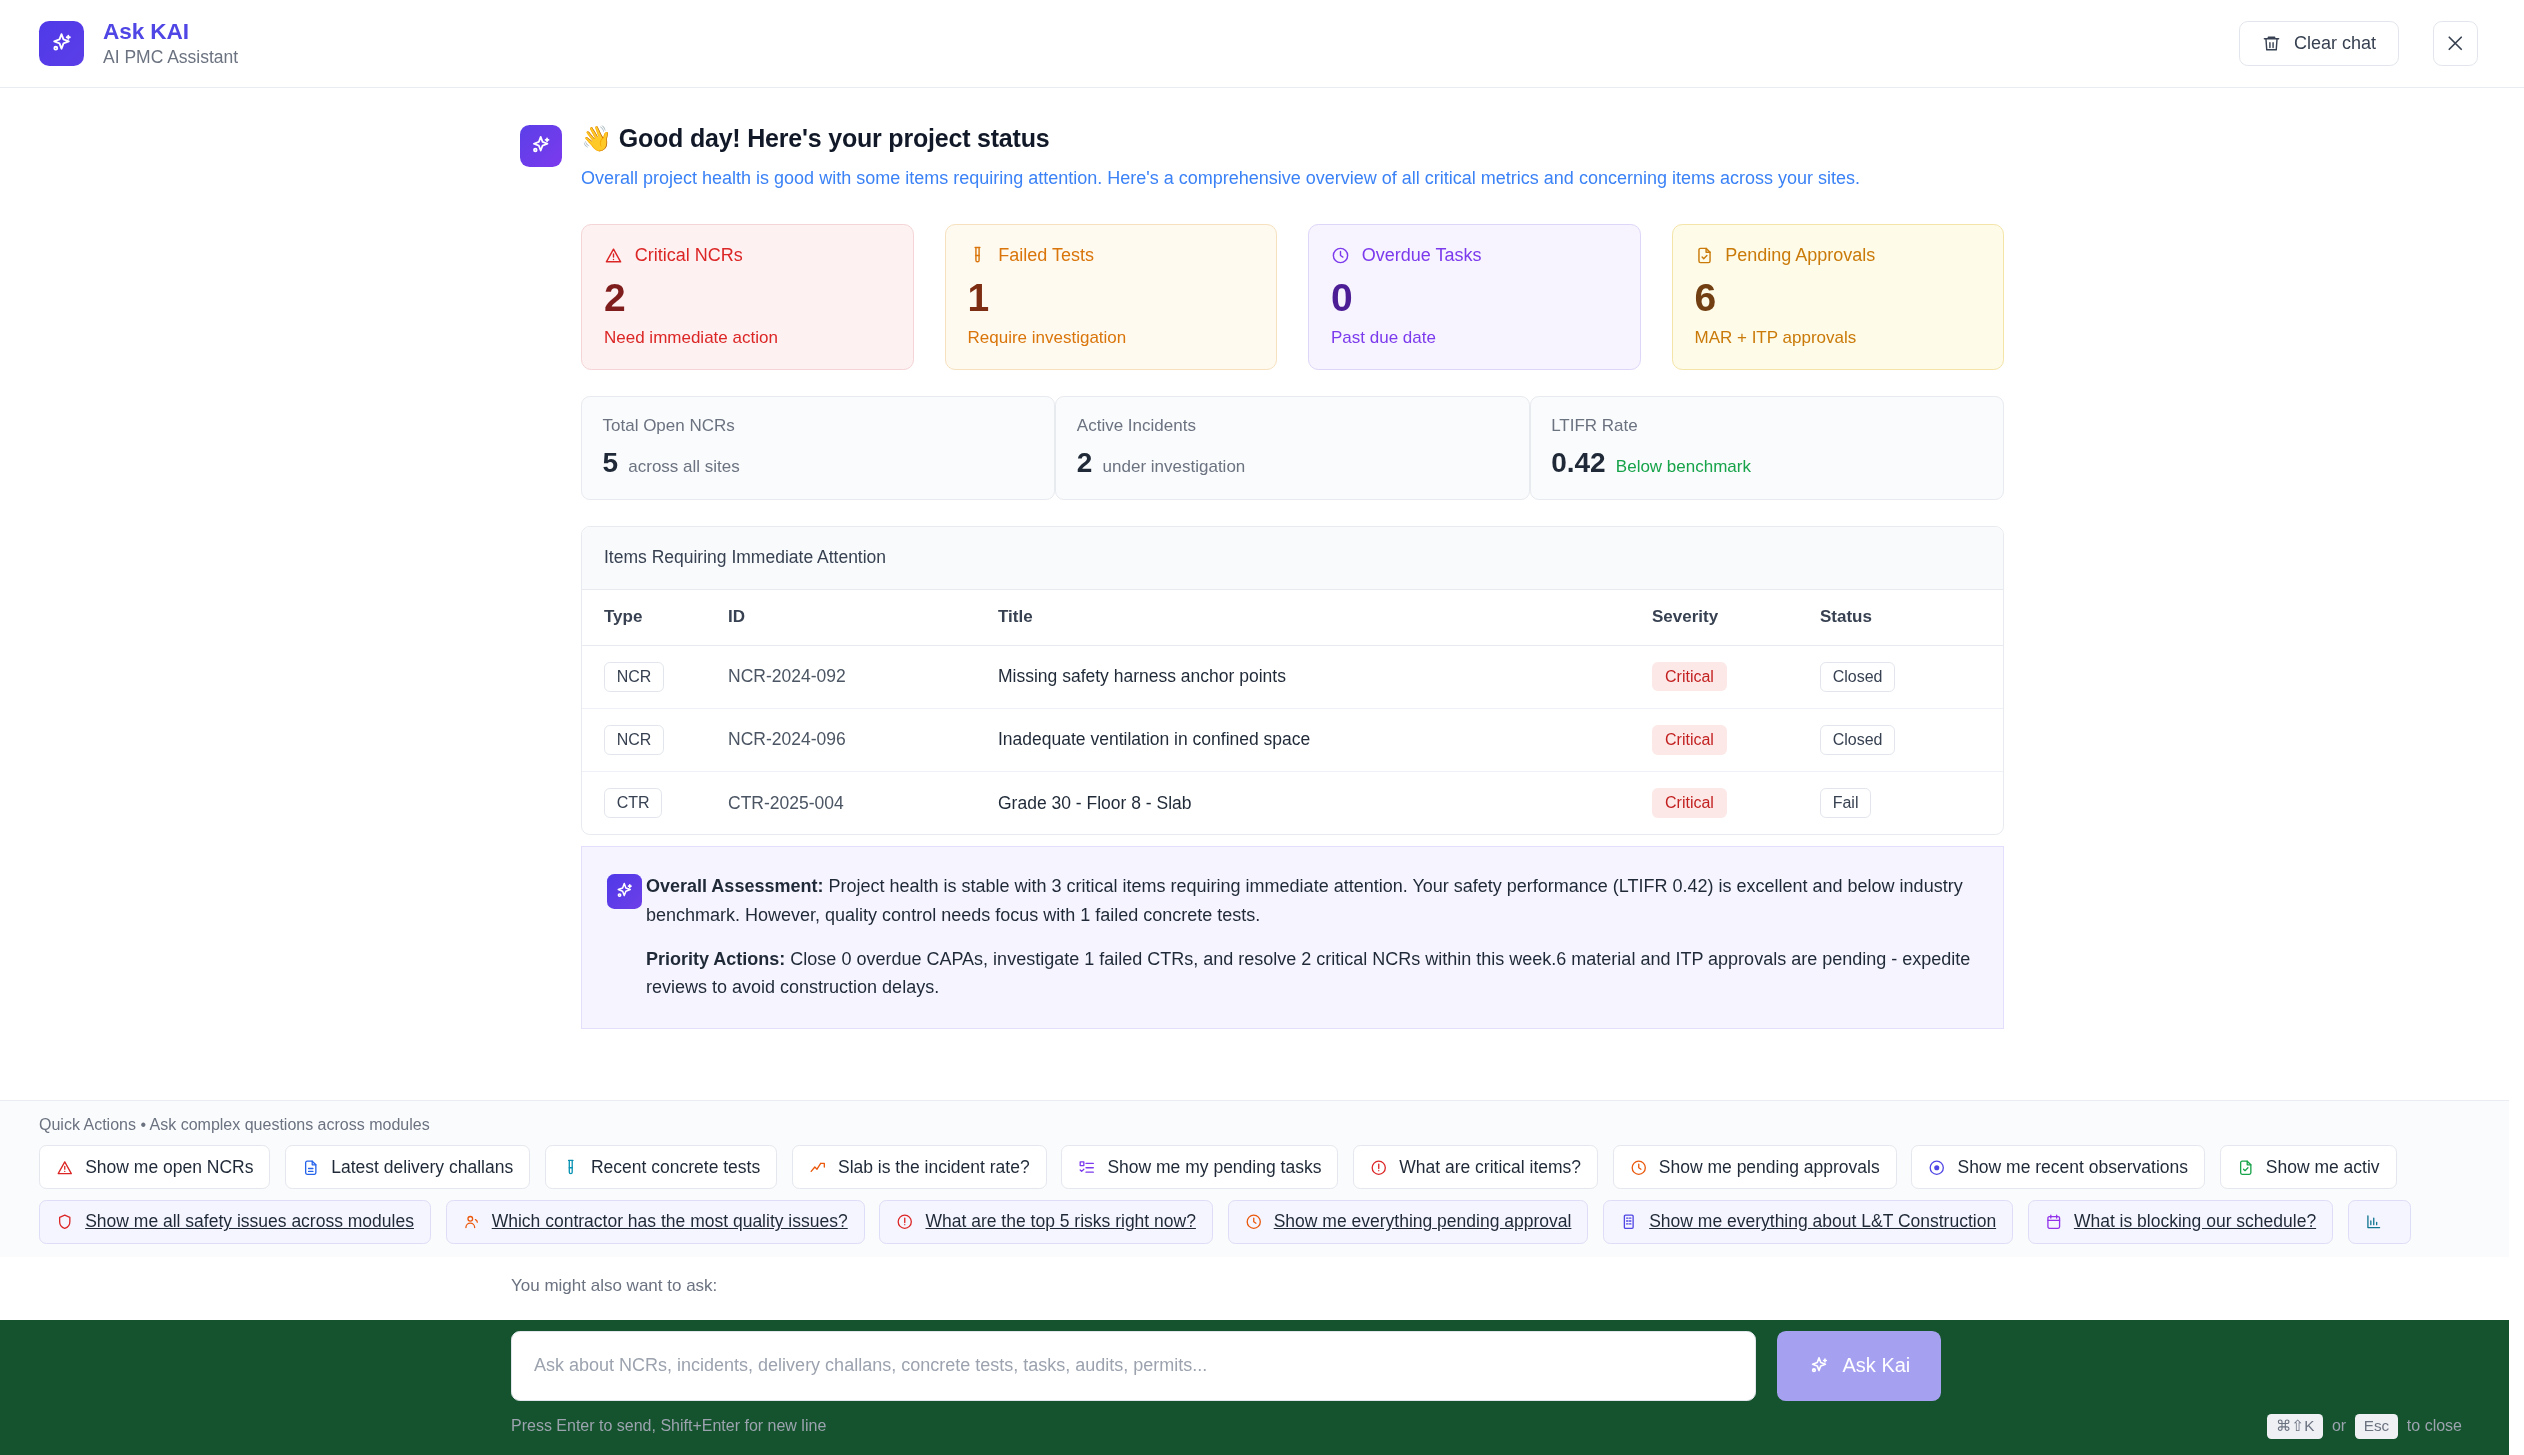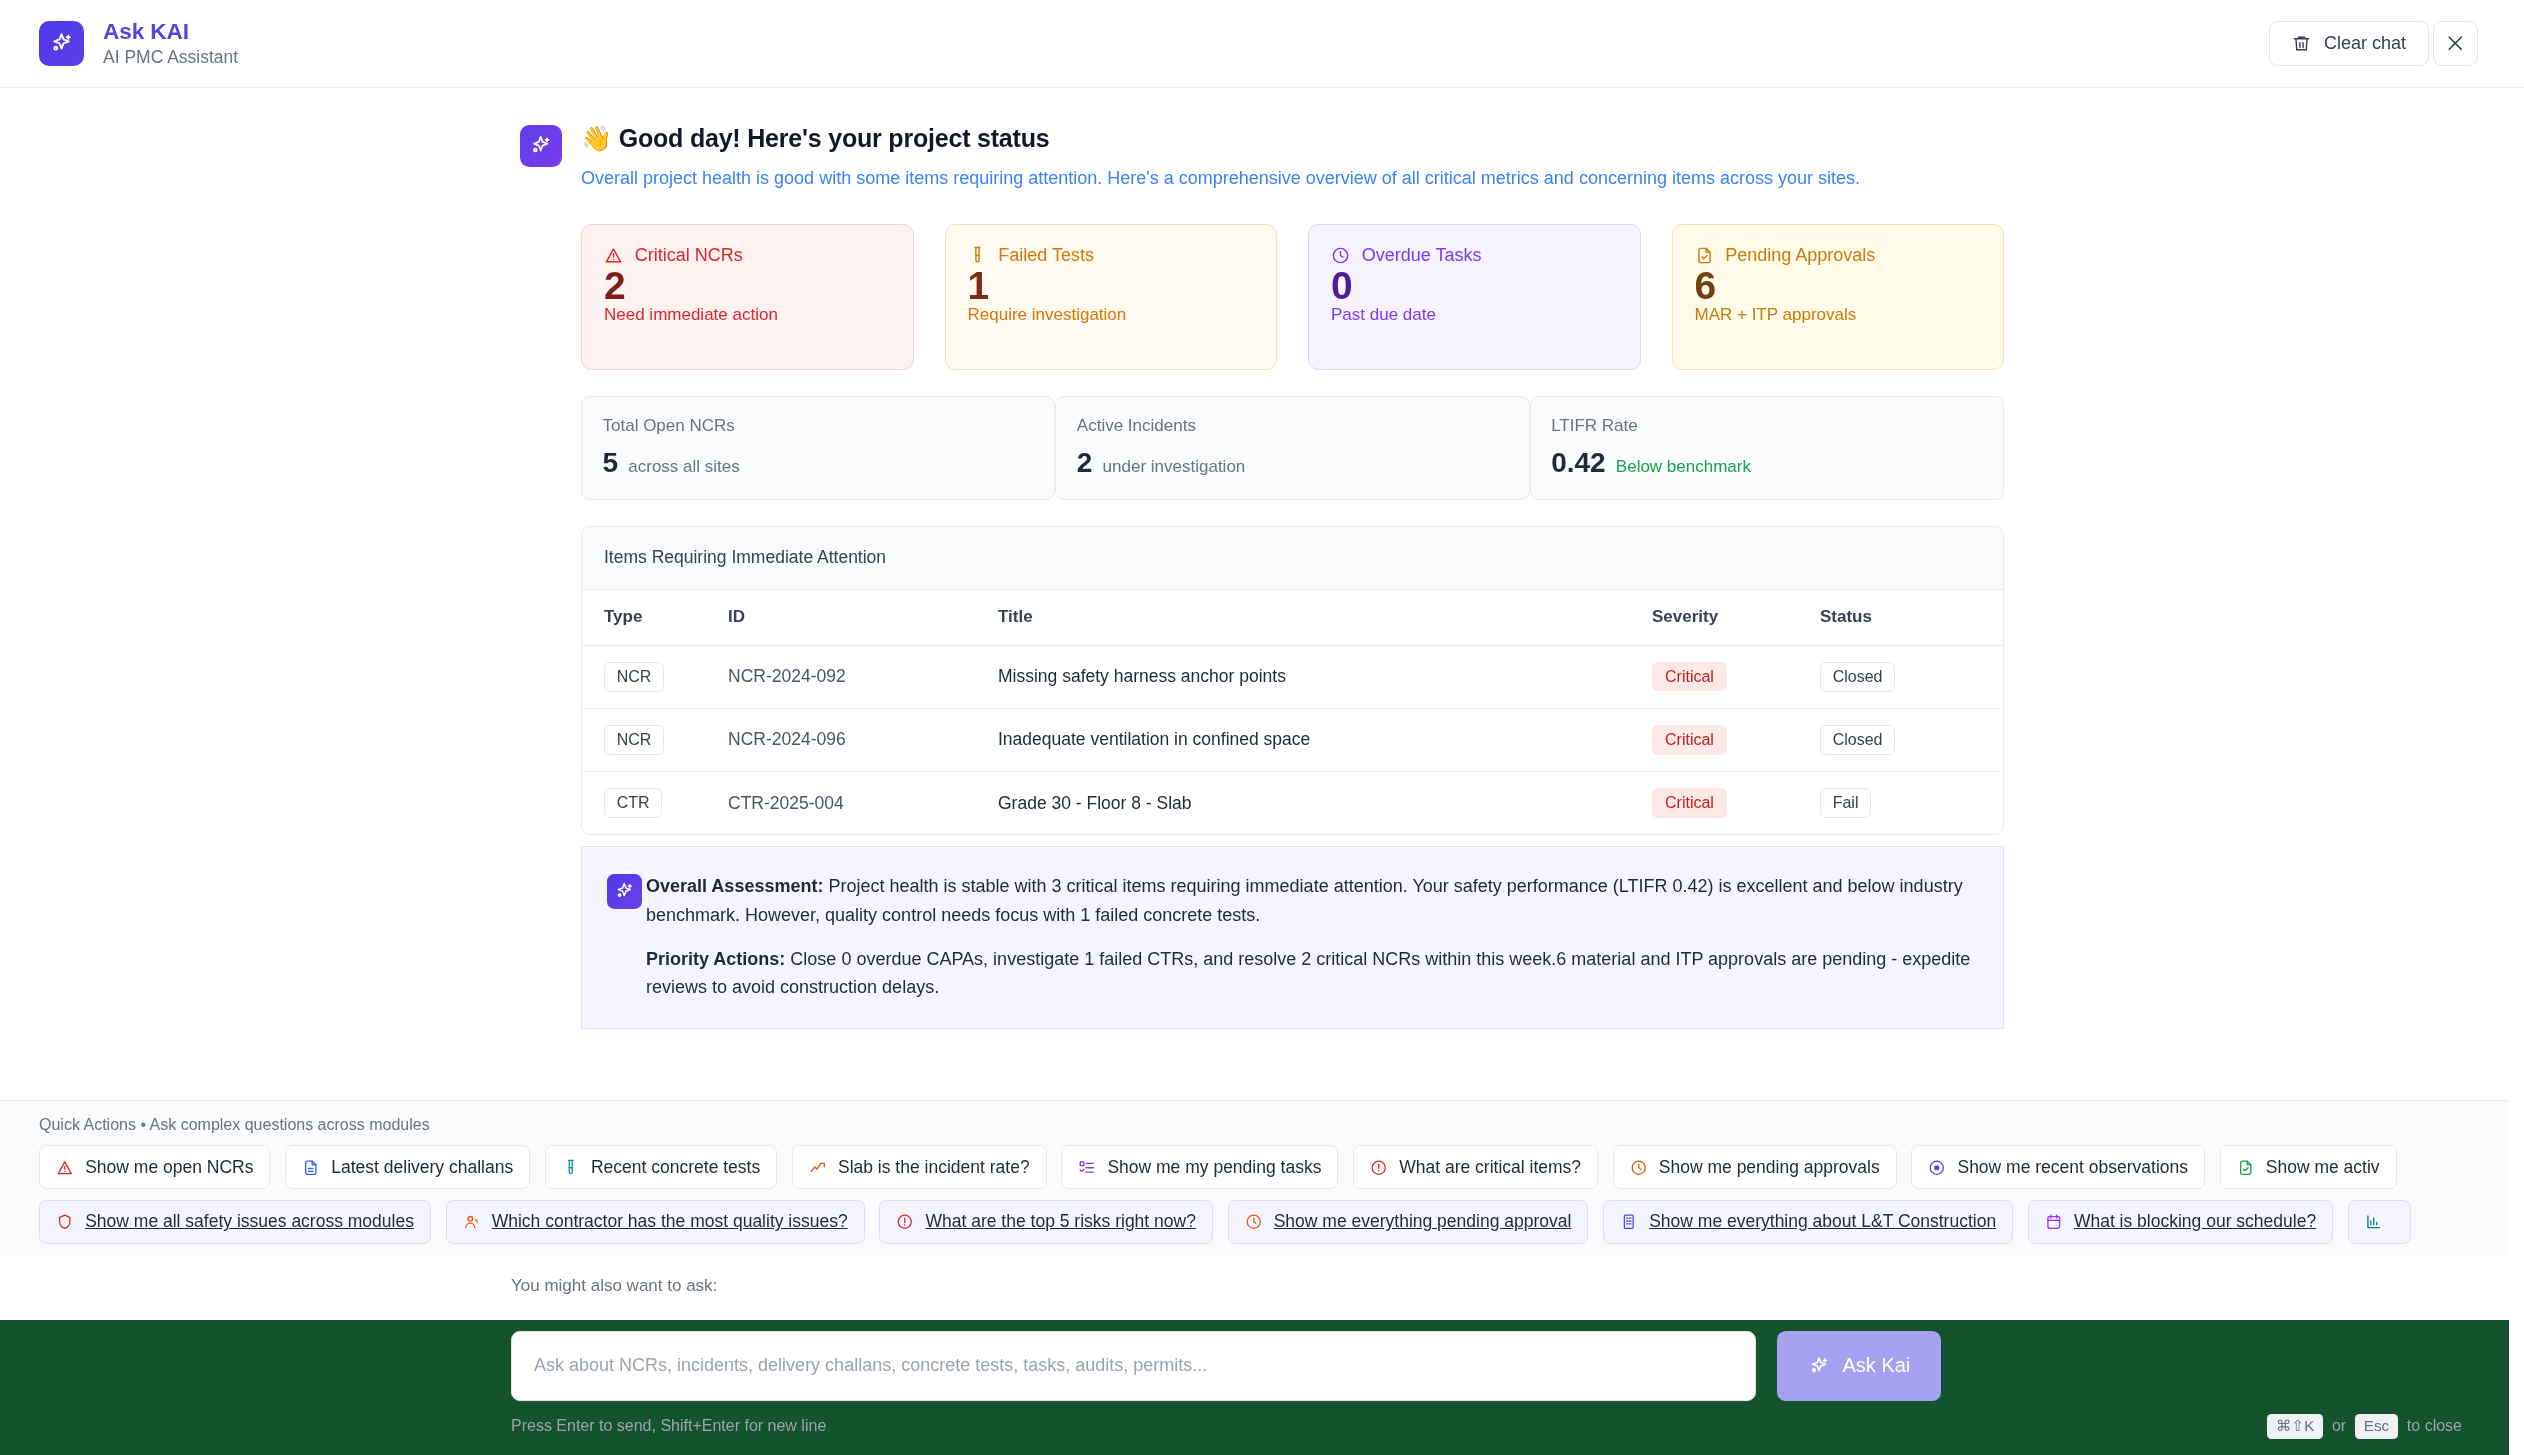--- a/index.html
+++ b/index.html
@@ -22,21 +22,21 @@
   }
   .brand { display: flex; align-items: center; gap: 19px; }
   .brand-logo {
     width: 45px; height: 45px; border-radius: 10.2px;
     background: linear-gradient(135deg,#4f39e8 0%,#5b3fe8 100%);
     display: flex; align-items: center; justify-content: center;
   }
   .brand-text { display: flex; flex-direction: column; gap: 2.9px; }
   .brand-title { font-size: 22.6px; font-weight: 700; color: #4f46e5; letter-spacing: -0.1px; }
   .brand-sub { font-size: 17.5px; color: #6b7280; }
-  .header-actions { display: flex; align-items: center; gap: 4px; }
+  .header-actions { display: flex; align-items: center; gap: 34px; }
   .btn-clear {
     height: 45px; padding: 0 22px;
     border: 1.5px solid #e2e6ec; border-radius: 8.8px; background: #fff;
     display: flex; align-items: center; gap: 13px;
     font-size: 18px; color: #374151; cursor: pointer;
   }
   .btn-close {
     width: 45px; height: 45px;
     border: 1.5px solid #e2e6ec; border-radius: 8.8px; background: #fff;
     display: flex; align-items: center; justify-content: center; cursor: pointer;
@@ -58,21 +58,21 @@
     display: flex; align-items: center; justify-content: center;
   }
   .msg-body { width: 1423px; }
   .msg-title { font-size: 25px; font-weight: 600; color: #111827; line-height: 1.3; letter-spacing: -0.2px; }
   .msg-desc { font-size: 18px; color: #3b82f6; line-height: 1.55; margin-top: 10.2px; width: 1392px; }
 
   
   .kpi-row { display: flex; gap: 31px; margin-top: 31px; }
   .kpi {
     flex: 1 1 0; height: 146px; border-radius: 10.2px;
-    padding: 20.5px 22px; display: flex; flex-direction: column; 
+    padding: 20.5px 22px; display: flex; flex-direction: column; justify-content: space-between;
   }
   .kpi-head { display: flex; align-items: center; gap: 11.7px; font-size: 18px; font-weight: 500; }
   .kpi-val { font-size: 39px; font-weight: 600; line-height: 1; }
   .kpi-note { font-size: 17px; }
   .kpi.red    { background:#fdf1f1; border:1.5px solid #f4d4d6; }
   .kpi.red .kpi-head,.kpi.red .kpi-note { color:#dc2626; }
   .kpi.red .kpi-val { color:#7f1d1d; }
   .kpi.orange { background:#fffaf0; border:1.5px solid #f6e0bd; }
   .kpi.orange .kpi-head,.kpi.orange .kpi-note { color:#d9750a; }
   .kpi.orange .kpi-val { color:#7c2d12; }

